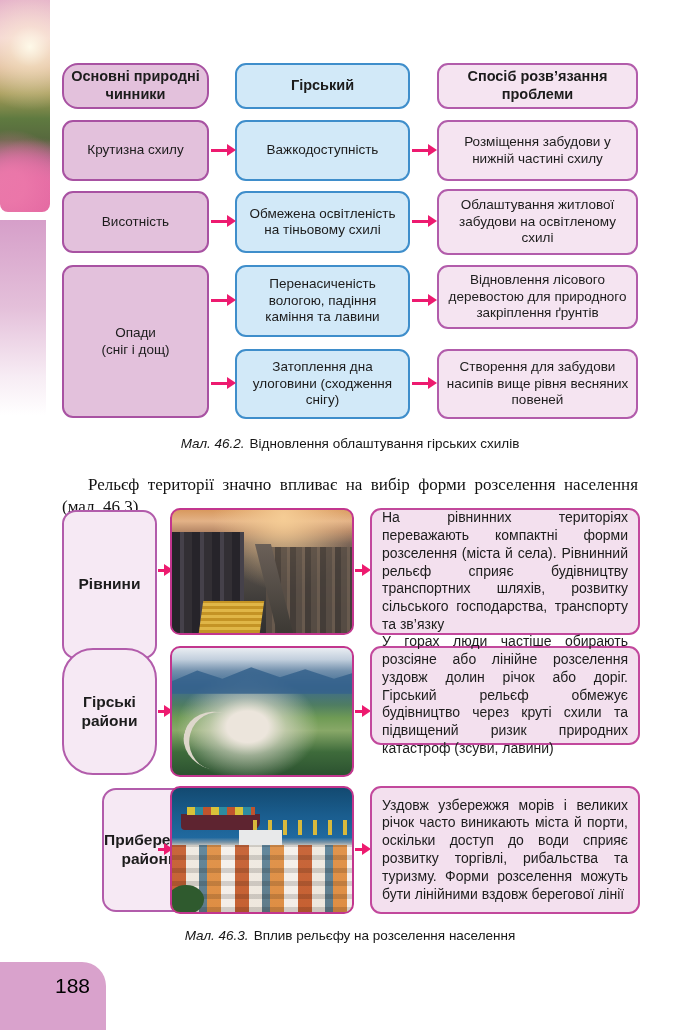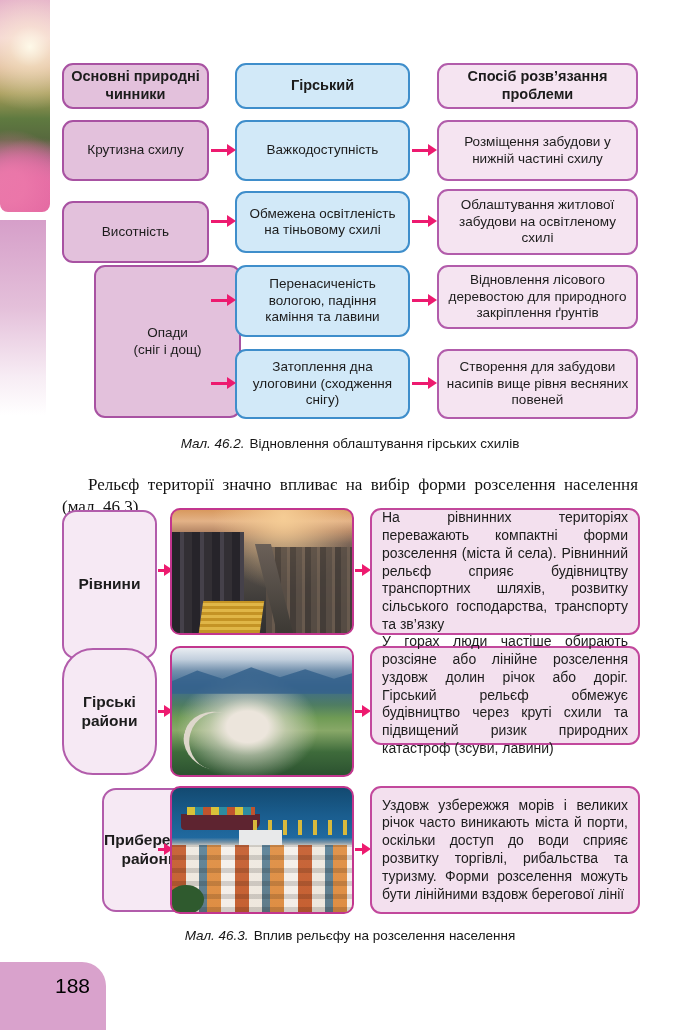--- a/index.html
+++ b/index.html
@@ -87,37 +87,37 @@
 </head>
 <body>
 
 <div id="page">
 
   <div class="side-photo"></div>
   <div class="side-strip"></div>
 
   <div>
 
-    <div class="bx c1 hdr" style="left:62px;top:63px;width:147px;height:46px;">Основні природні чинники</div>
+    <div class="bx c1 hdr" style="left:62px;top:63px;width:147px;height:46px;border-radius:16px;">Основні природні чинники</div>
     <div class="bx c2 hdr" style="left:235px;top:63px;width:175px;height:46px;">Гірський</div>
     <div class="bx c3 hdr" style="left:437px;top:63px;width:201px;height:46px;">Спосіб розв’язання проблеми</div>
 
     <div class="bx c1" style="left:62px;top:120px;width:147px;height:61px;">Крутизна схилу</div>
     <div class="bx c2" style="left:235px;top:120px;width:175px;height:61px;">Важкодоступність</div>
     <div class="bx c3" style="left:437px;top:120px;width:201px;height:61px;">Розміщення забудови у нижній частині схилу</div>
     <div class="arr" style="left:211px;top:149px;width:22px;"></div>
     <div class="arr" style="left:412px;top:149px;width:22px;"></div>
 
-    <div class="bx c1" style="left:62px;top:191px;width:147px;height:62px;margin-top:10px;">Висотність</div>
+    <div class="bx c1" style="left:62px;top:191px;width:147px;height:62px;">Висотність</div>
     <div class="bx c2" style="left:235px;top:191px;width:175px;height:62px;">Обмежена освітленість на тіньовому схилі</div>
     <div class="bx c3" style="left:437px;top:189px;width:201px;height:66px;">Облаштування житлової забудови на освітленому схилі</div>
     <div class="arr" style="left:211px;top:220px;width:22px;"></div>
     <div class="arr" style="left:412px;top:220px;width:22px;"></div>
 
-    <div class="bx c1" style="left:62px;top:265px;width:147px;height:153px;margin-left:32px;">Опади
+    <div class="bx c1" style="left:62px;top:265px;width:147px;height:153px;">Опади
 (сніг і дощ)</div>
     <div class="bx c2" style="left:235px;top:265px;width:175px;height:72px;">Перенасиченість вологою, падіння каміння та лавини</div>
     <div class="bx c3" style="left:437px;top:265px;width:201px;height:64px;">Відновлення лісового деревостою для природного закріплення ґрунтів</div>
     <div class="bx c2" style="left:235px;top:349px;width:175px;height:70px;">Затоплення дна улоговини (сходження снігу)</div>
     <div class="bx c3" style="left:437px;top:349px;width:201px;height:70px;">Створення для забудови насипів вище рівня весняних повеней</div>
     <div class="arr" style="left:211px;top:299px;width:22px;"></div>
     <div class="arr" style="left:412px;top:299px;width:22px;"></div>
     <div class="arr" style="left:211px;top:382px;width:22px;"></div>
     <div class="arr" style="left:412px;top:382px;width:22px;"></div>
   </div>

